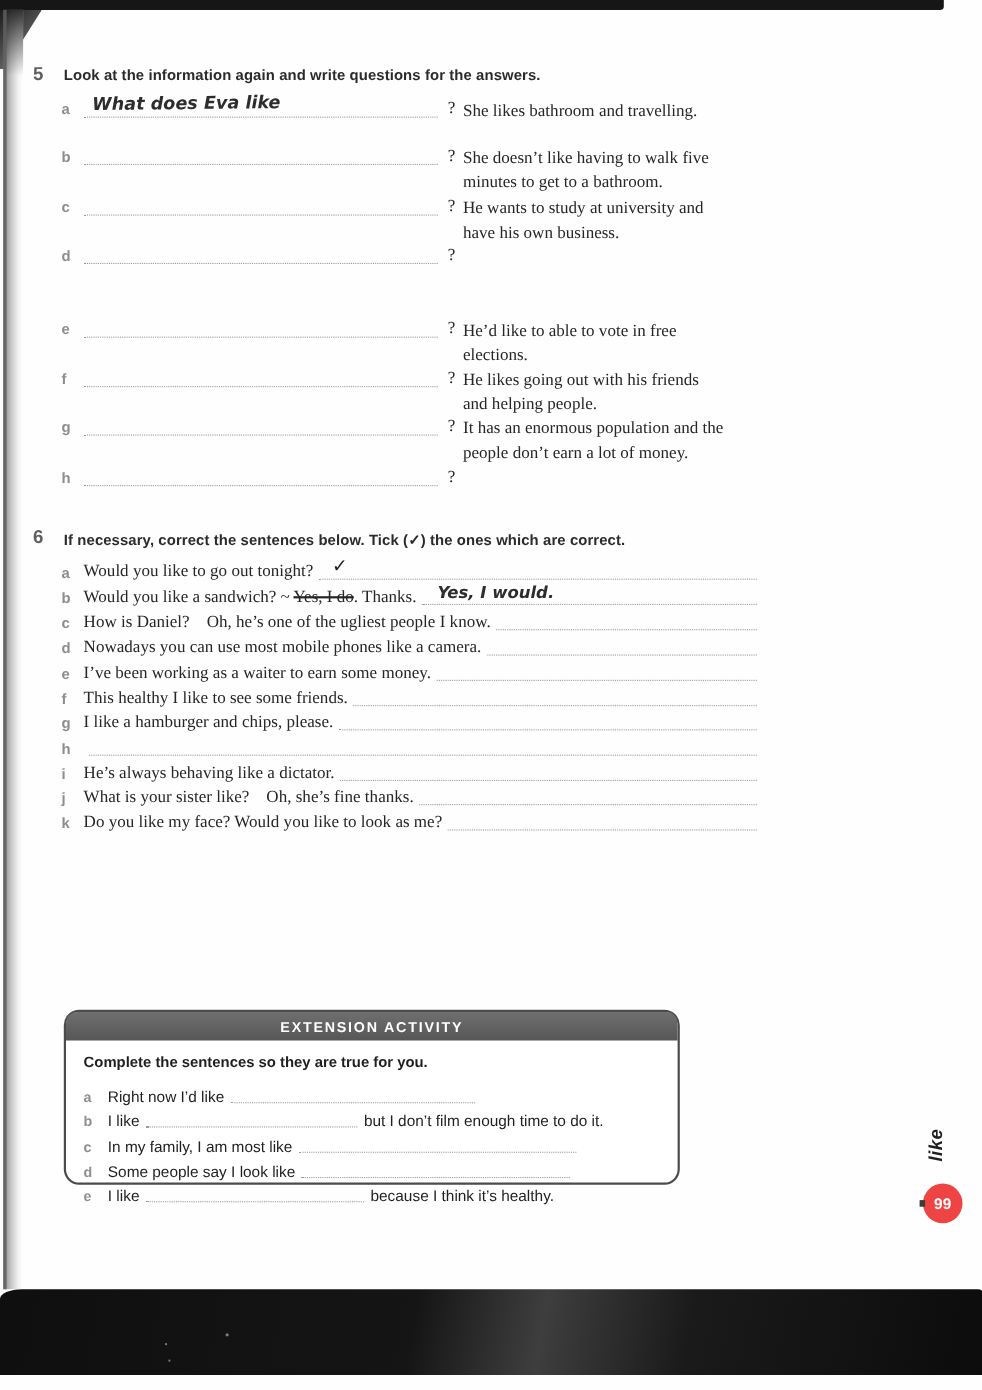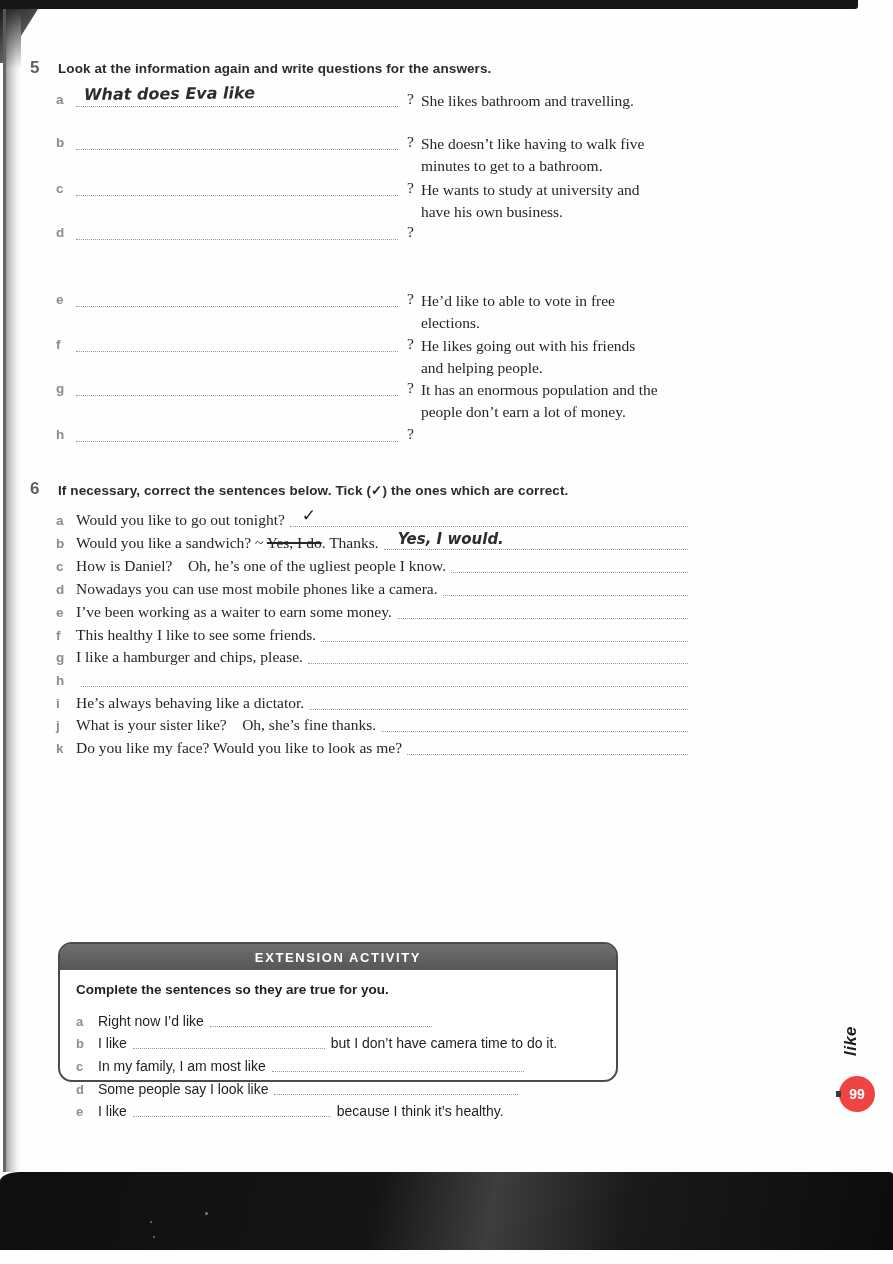--- a/index.html
+++ b/index.html
@@ -39,22 +39,22 @@
 
   
   .q6-row{position:absolute;left:56px;width:632px;display:flex;align-items:flex-start;}
   .q6-text{flex:none;font-family:"Liberation Serif",serif;font-size:15.5px;color:#262626;white-space:pre;}
   .q6-strike{text-decoration:line-through;text-decoration-thickness:1.5px;}
   .q6-line{flex:1;height:15px;border-bottom:1.6px dotted #9a9a9a;margin-left:5px;position:relative;}
   .hw-tick{position:absolute;left:12px;bottom:1px;font-size:17px;font-weight:700;color:#1e1e1e;}
   .hw-b{position:absolute;left:14px;bottom:1px;font-size:15px;font-weight:600;}
 
   
-  .ext-box{position:absolute;left:58px;top:918px;width:560px;height:140px;background:#fff;
-    border:2.5px solid #4b4b4b;border-radius:14px;box-sizing:border-box;margin-top:24px;}
+  .ext-box{position:absolute;left:58px;top:918px;width:560px;height:159px;background:#fff;
+    border:2.5px solid #4b4b4b;border-radius:14px;box-sizing:border-box;}
   .ext-header{height:26px;background:linear-gradient(#6f6f6f,#565656);border-radius:10px 10px 0 0;
     display:flex;align-items:center;justify-content:center;
     font-size:13px;font-weight:700;color:#fff;letter-spacing:1.6px;}
   .ext-intro{position:absolute;left:16px;top:38px;font-size:13.5px;font-weight:600;color:#1f1f1f;}
   .ext-row{position:absolute;left:16px;display:flex;align-items:flex-start;}
   .ext-letter{flex:none;width:22px;font-size:13px;font-weight:700;color:#8f8f8f;padding-top:1px;}
   .ext-text{flex:none;font-size:14px;font-weight:400;color:#1f1f1f;}
   .ext-line{flex:none;height:13px;border-bottom:1.6px dotted #9a9a9a;margin:0 6px;}
 
   
@@ -205,21 +205,21 @@
 
     <div class="ext-row" style="top:69px;">
       <span class="ext-letter">a</span>
       <span class="ext-text">Right now I’d like</span>
       <span class="ext-line" style="width:222px;"></span>
     </div>
     <div class="ext-row" style="top:91px;">
       <span class="ext-letter">b</span>
       <span class="ext-text">I like</span>
       <span class="ext-line" style="width:192px;"></span>
-      <span class="ext-text">but I don’t have camera time to do it.</span>
+      <span class="ext-text">but I don’t film enough time to do it.</span>
     </div>
     <div class="ext-row" style="top:114px;">
       <span class="ext-letter">c</span>
       <span class="ext-text">In my family, I am most like</span>
       <span class="ext-line" style="width:252px;"></span>
     </div>
     <div class="ext-row" style="top:137px;">
       <span class="ext-letter">d</span>
       <span class="ext-text">Some people say I look like</span>
       <span class="ext-line" style="width:244px;"></span>

